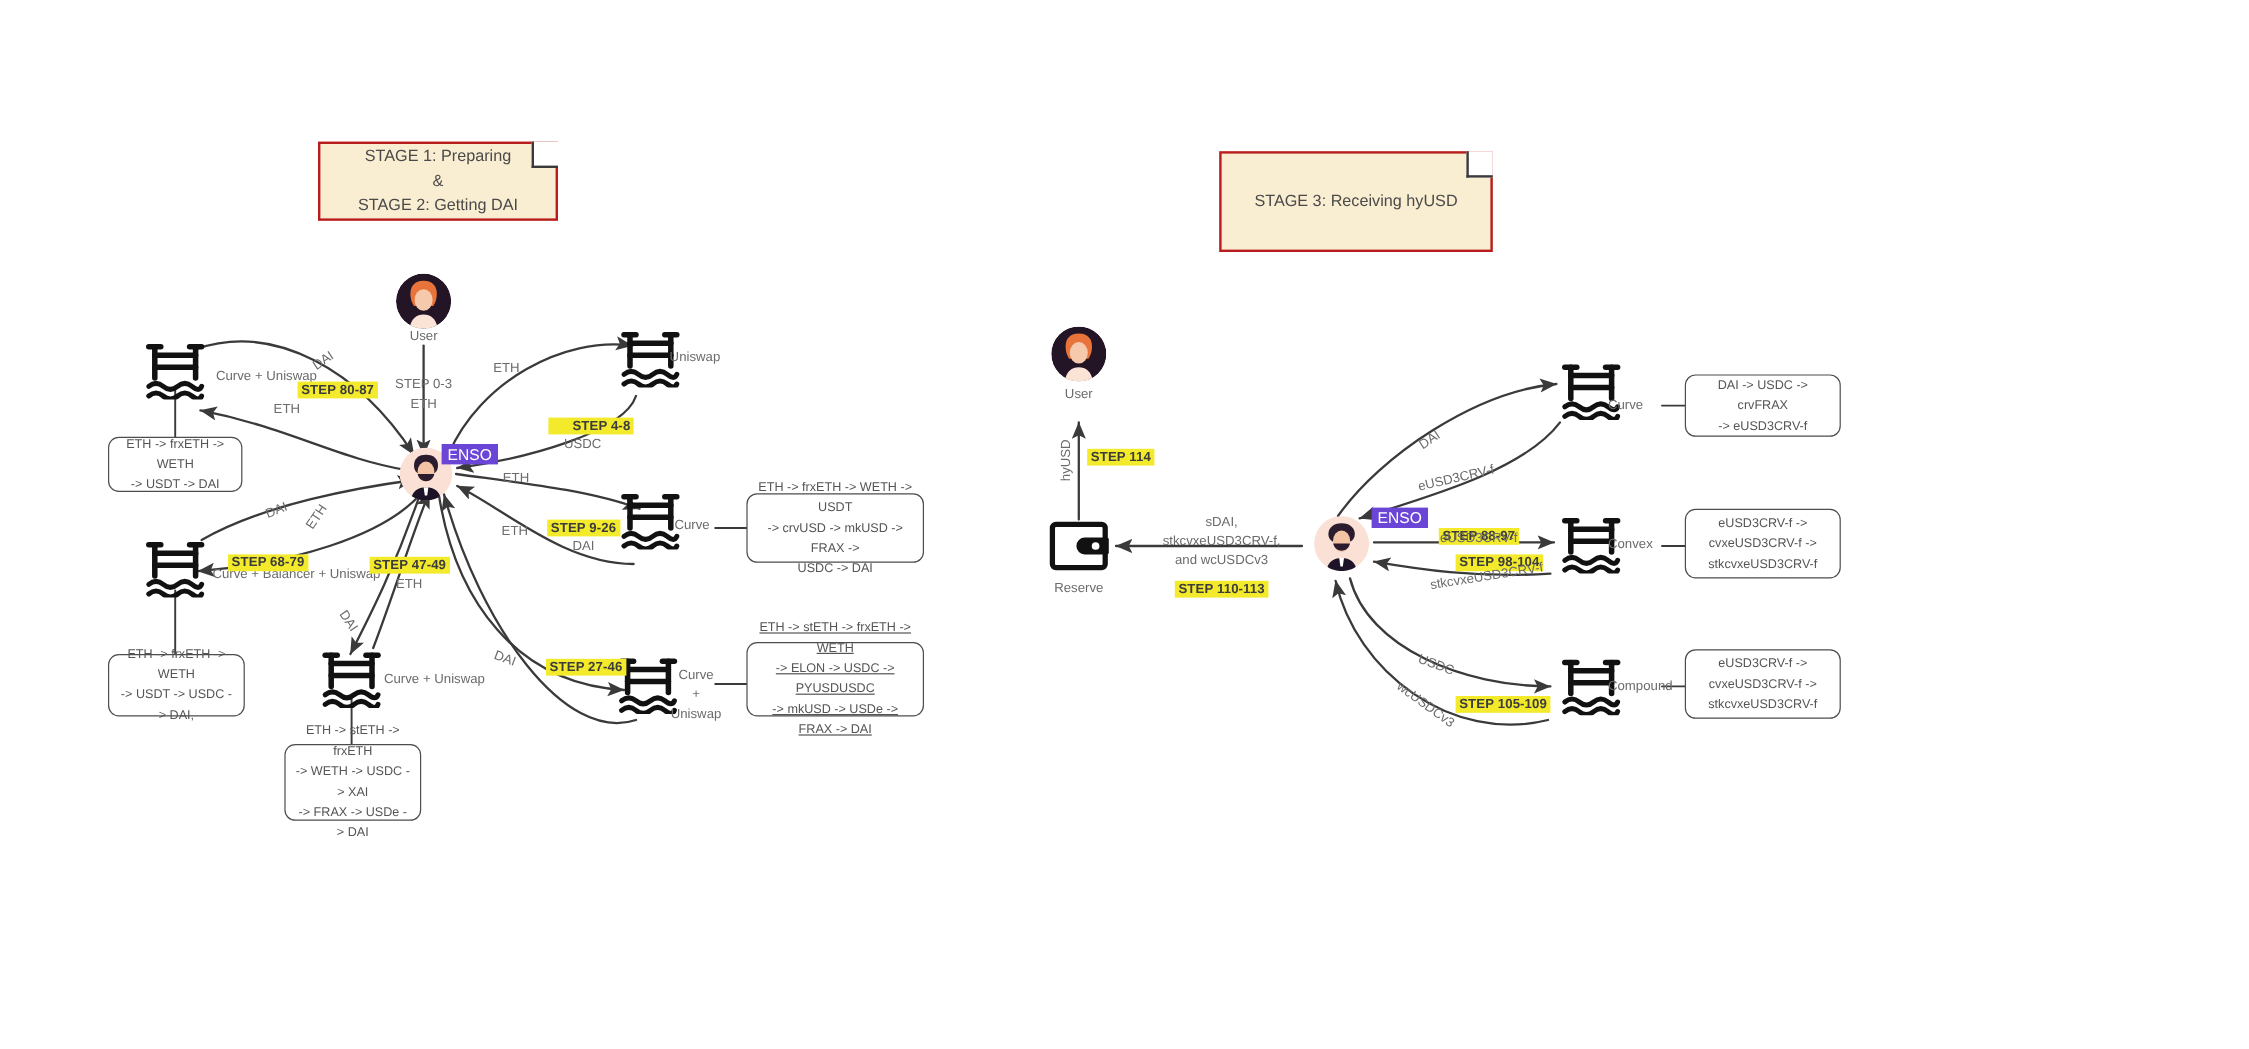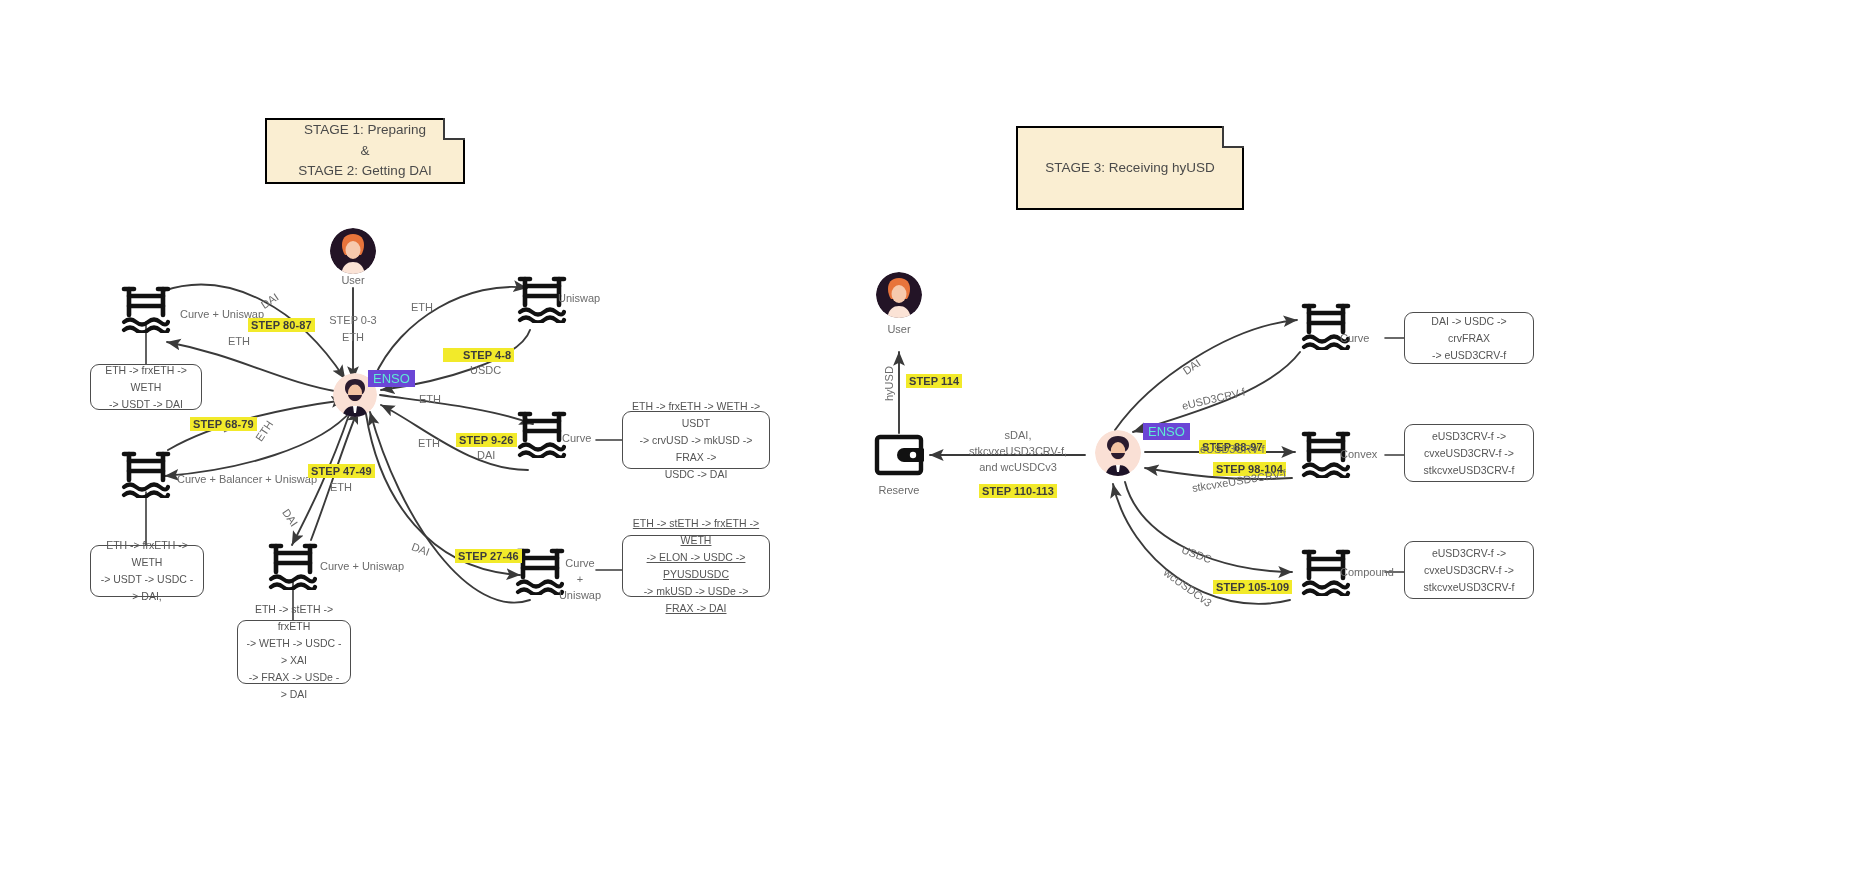--- a/index.html
+++ b/index.html
@@ -18,21 +18,21 @@
   .page-title {
     position:absolute; left:34px; top:44px;
     font-size:30px; color:#4a4a4a; letter-spacing:.2px;
     font-family:"DejaVu Sans", sans-serif;
   }
 
   
   .note {
     position:absolute;
     background:#faeed2;
-    border:2px solid #000000;
+    border:2px solid #b91c1c;
     color:#4a4a4a;
     display:flex; align-items:center; justify-content:center;
     text-align:center; line-height:1.55;
     font-size:13.5px;
   }
   .note .fold {
     position:absolute; right:-2px; top:-2px;
     width:22px; height:22px;
     background:#ffffff;
     border-left:2px solid #3a3a3a;
@@ -69,21 +69,21 @@
   .lbl.multi { white-space:normal; text-align:center; line-height:1.45; }
 
   .hl {
     position:absolute; background:#f2ea2a; color:#3c3c3c;
     font-size:11px; padding:1px 3px; white-space:nowrap; font-weight:600;
     letter-spacing:.1px;
   }
   .hl.c { transform:translateX(-50%); }
 
   .enso {
-    position:absolute; background:#6b46d6; color:#5eead4;
+    position:absolute; background:#6b46d6; color:#ffffff;
     font-size:13px; padding:1px 5px; white-space:nowrap;
     font-family:"Liberation Sans", sans-serif;
   }
 
   .rot-neg20 { transform:rotate(-22deg); transform-origin:left center; }
   .rot-neg35 { transform:rotate(-34deg); transform-origin:left center; }
   .rot-pos35 { transform:rotate(36deg); transform-origin:left center; }
   .rot-pos55 { transform:rotate(56deg); transform-origin:left center; }
   .rot-neg55 { transform:rotate(-56deg); transform-origin:left center; }
   .rot-neg12 { transform:rotate(-13deg); transform-origin:left center; }
@@ -240,21 +240,21 @@
           <path d="M38 4 L48 4"></path>
       </g>
       <g stroke="#111" stroke-width="4.2" fill="none" stroke-linecap="round">
         <path d="M4 37 q6 -5 12 0 t12 0 t12 0 t8 0"></path>
         <path d="M4 45 q6 -5 12 0 t12 0 t12 0 t8 0"></path>
       </g>
     </svg>
   </div>
   <div class="lbl" style="left:558px; top:292px;">Uniswap</div>
   <div class="lbl" style="left:411px; top:301px;">ETH</div>
-  <div class="hl" style="left:443px; top:348px;padding-left:20px;">STEP 4-8</div>
+  <div class="hl" style="left:457px; top:348px;padding-left:20px;">STEP 4-8</div>
   <div class="lbl" style="left:470px; top:364px;">USDC</div>
 
   <div class="pool" style="left:516px; top:410px;">
     <svg width="52" height="48" viewBox="0 0 52 48">
       <g stroke="#111" stroke-width="4.6" fill="none" stroke-linecap="round">
         <path d="M9 4 L9 30"></path>
           <path d="M43 4 L43 30"></path>
         <path d="M9 11 L43 11"></path>
           <path d="M9 21 L43 21"></path>
         <path d="M4 4 L14 4"></path>
@@ -291,21 +291,21 @@
           <path d="M38 4 L48 4"></path>
       </g>
       <g stroke="#111" stroke-width="4.2" fill="none" stroke-linecap="round">
         <path d="M4 37 q6 -5 12 0 t12 0 t12 0 t8 0"></path>
         <path d="M4 45 q6 -5 12 0 t12 0 t12 0 t8 0"></path>
       </g>
     </svg>
   </div>
   <div class="lbl" style="left:177px; top:473px;">Curve + Balancer + Uniswap</div>
   <div class="lbl rot-neg20" style="left:222px; top:423px;">DAI</div>
-  <div class="hl" style="left:190px; top:417px;">STEP 68-79</div>
+  <div class="hl" style="left:190px; top:462px;">STEP 68-79</div>
   <div class="lbl rot-neg55" style="left:258px; top:434px;">ETH</div>
 
   <div class="infobox" style="left:90px; top:545px; width:114px; height:52px;">
     <div>
       <div>ETH -&gt; frxETH -&gt; WETH</div>
       <div>-&gt; USDT -&gt; USDC -&gt; DAI,</div>
     </div>
   </div>
 
   <div class="pool" style="left:267px; top:542px;">

